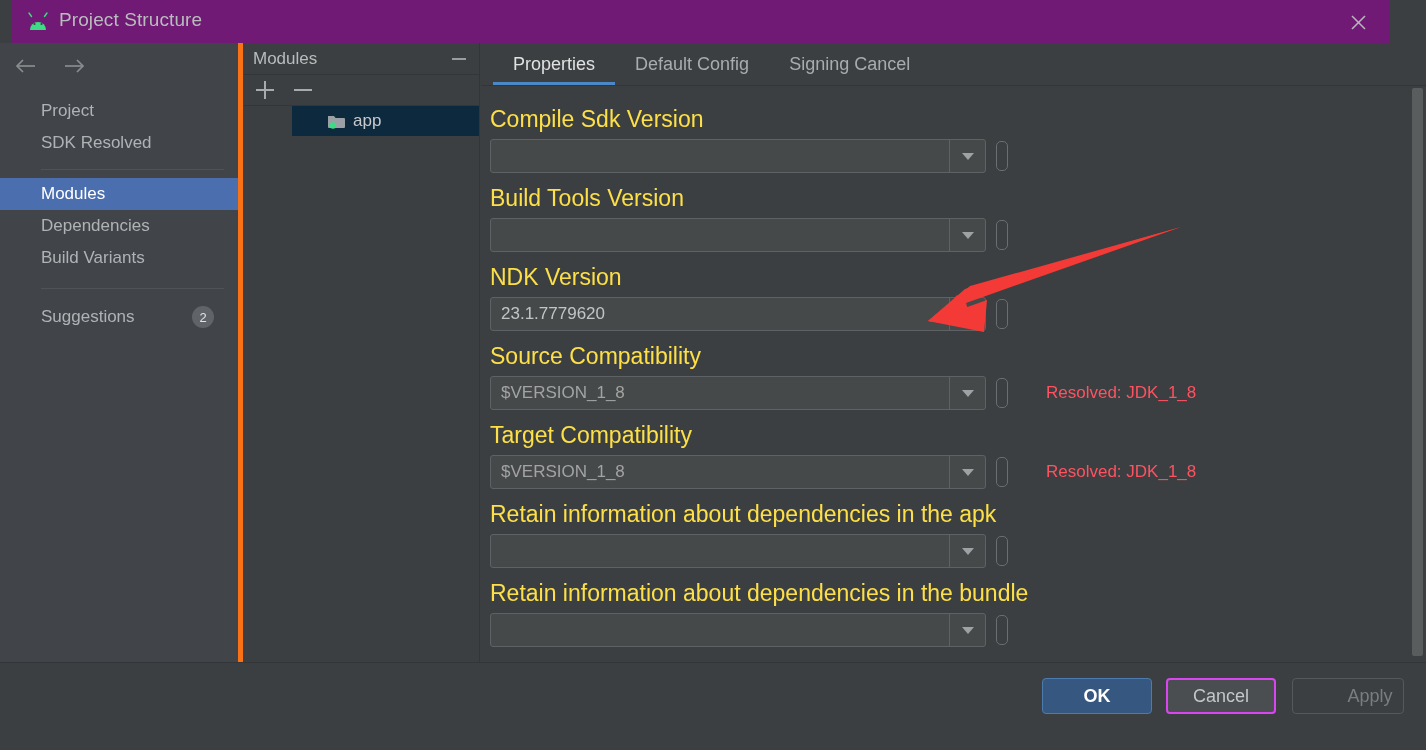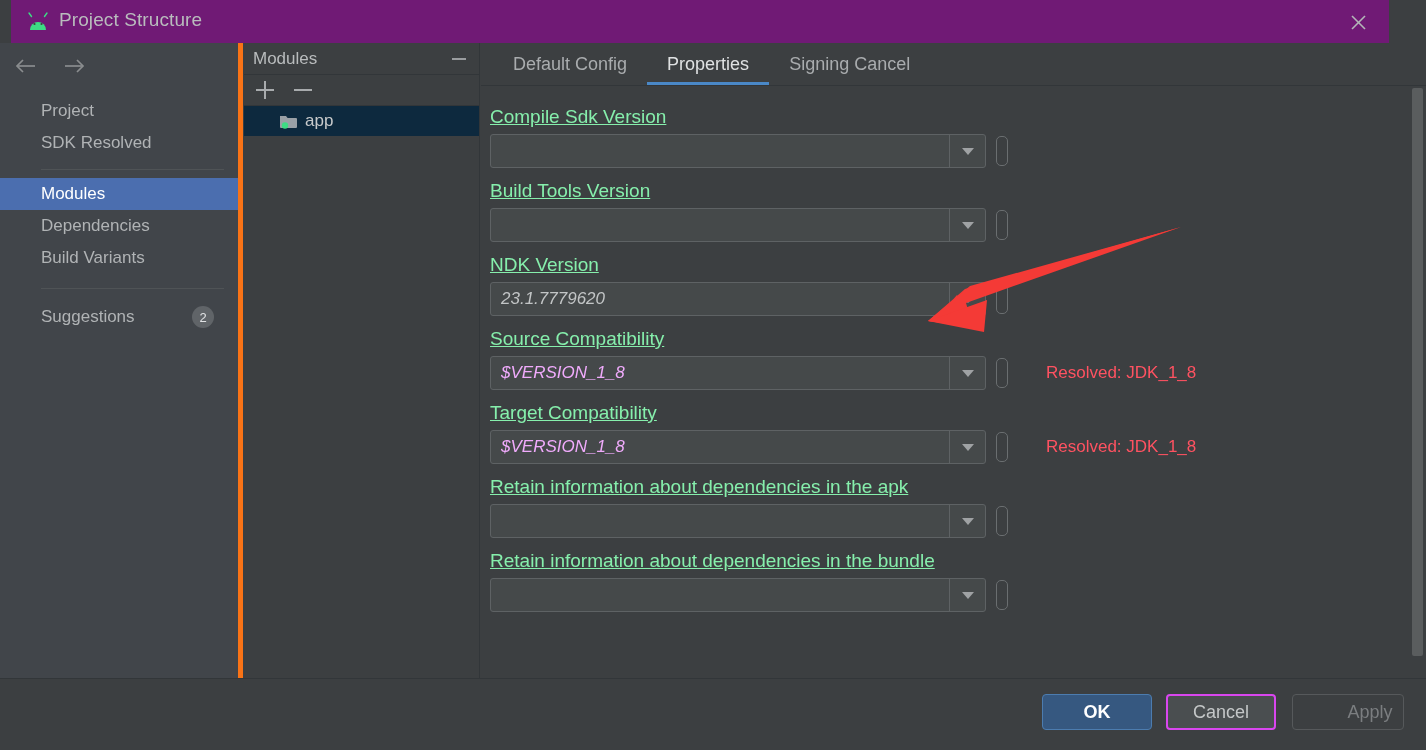--- a/index.html
+++ b/index.html
@@ -170,20 +170,21 @@
   .tb-btn.plus::after  { left: 8px; top: 0; width: 2px; height: 18px; }
   .tb-btn.minus::before{ left: 0; top: 8px; width: 18px; height: 2px; }
 
   .module-row {
     height: 30px;
     background: #0d293e;
     display: flex;
     align-items: center;
     padding-left: 36px;
     cursor: pointer;
+    margin-left: 48px;
   }
   .folder-icon {
     position: relative;
     width: 18px; height: 15px;
     margin-right: 7px;
     flex: none;
   }
   .module-name {
     font-size: 17px;
     color: #c8cacb;
@@ -232,24 +233,23 @@
 
   .form {
     position: absolute;
     top: 43px; left: 0;
     width: 945px; height: 592px;
     overflow: hidden;
     padding-top: 20px;
   }
   .field { margin-bottom: 12px; padding-left: 9px; }
   .field-label {
-    font-size: 19px;
-    color: #86efac;
+    font-size: 23px;
+    color: #fde047;
     margin-bottom: 6px;
-    text-decoration: underline;
   }
   .field-row {
     display: flex;
     align-items: center;
     gap: 10px;
   }
   .combo {
     position: relative;
     width: 496px;
     height: 34px;
@@ -259,23 +259,22 @@
     display: flex;
     align-items: center;
     cursor: pointer;
   }
   .combo-value {
     padding-left: 10px;
     font-size: 17px;
     color: #c2c5c6;
     white-space: nowrap;
     overflow: hidden;
-    font-style: italic;
-  }
-  .combo-value.var { color: #f0abfc; }
+  }
+  .combo-value.var { color: #a3a3a3; }
   .combo-arrow {
     position: absolute;
     right: 0; top: 0;
     width: 36px; height: 32px;
     border-left: 1px solid #5e6264;
     display: flex; align-items: center; justify-content: center;
   }
   .combo-arrow span {
     width: 0; height: 0;
     border-left: 6px solid transparent;
@@ -309,21 +308,21 @@
     position: absolute;
     left: 2px; top: 1px;
     width: 11px; height: 568px;
     background: #5a5d5e;
     border-radius: 2px;
   }
 
   
   .bottombar {
     position: absolute;
-    left: 0; bottom: 0;
+    left: 0; bottom: 16px;
     width: 1426px; height: 72px;
     background: #3c3f41;
     border-top: 1px solid #323639;
   }
   .btn {
     position: absolute;
     top: 15px;
     height: 36px;
     border-radius: 4px;
     font-size: 18px;
@@ -458,25 +457,25 @@
           <circle cx="5" cy="11.5" r="3.2" fill="#3ddc84"></circle>
         </svg>
       </span>
       <span class="module-name">app</span>
     </div>
   </div>
 
   <div class="content">
 
     <div class="tabs">
+      <div class="tab active">
+        <span>Properties</span>
+      </div>
       <div class="tab">
         <span>Default Config</span>
-      </div>
-      <div class="tab active">
-        <span>Properties</span>
       </div>
       <div class="tab">
         <span>Signing Cancel</span>
       </div>
       <div class="tabs-underline"></div>
     </div>
 
     <div class="form">
 
       <div class="field">

